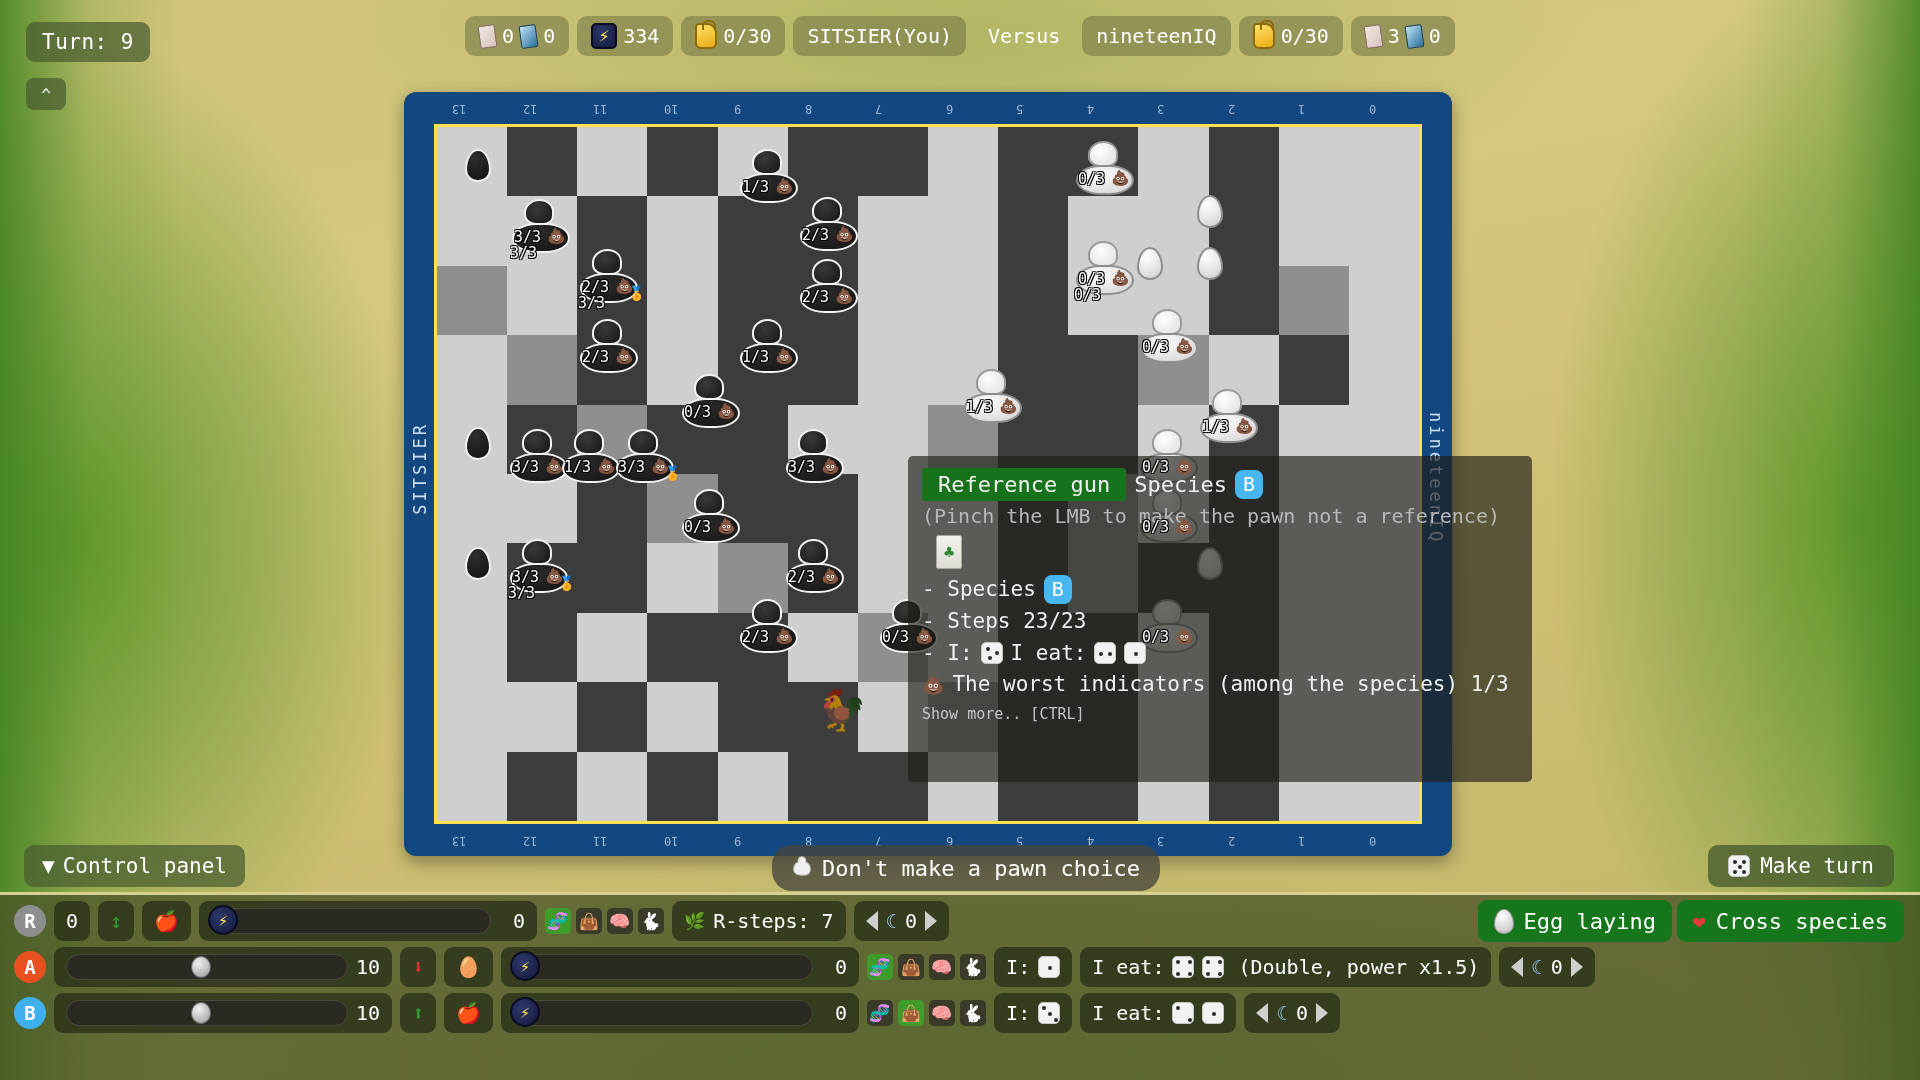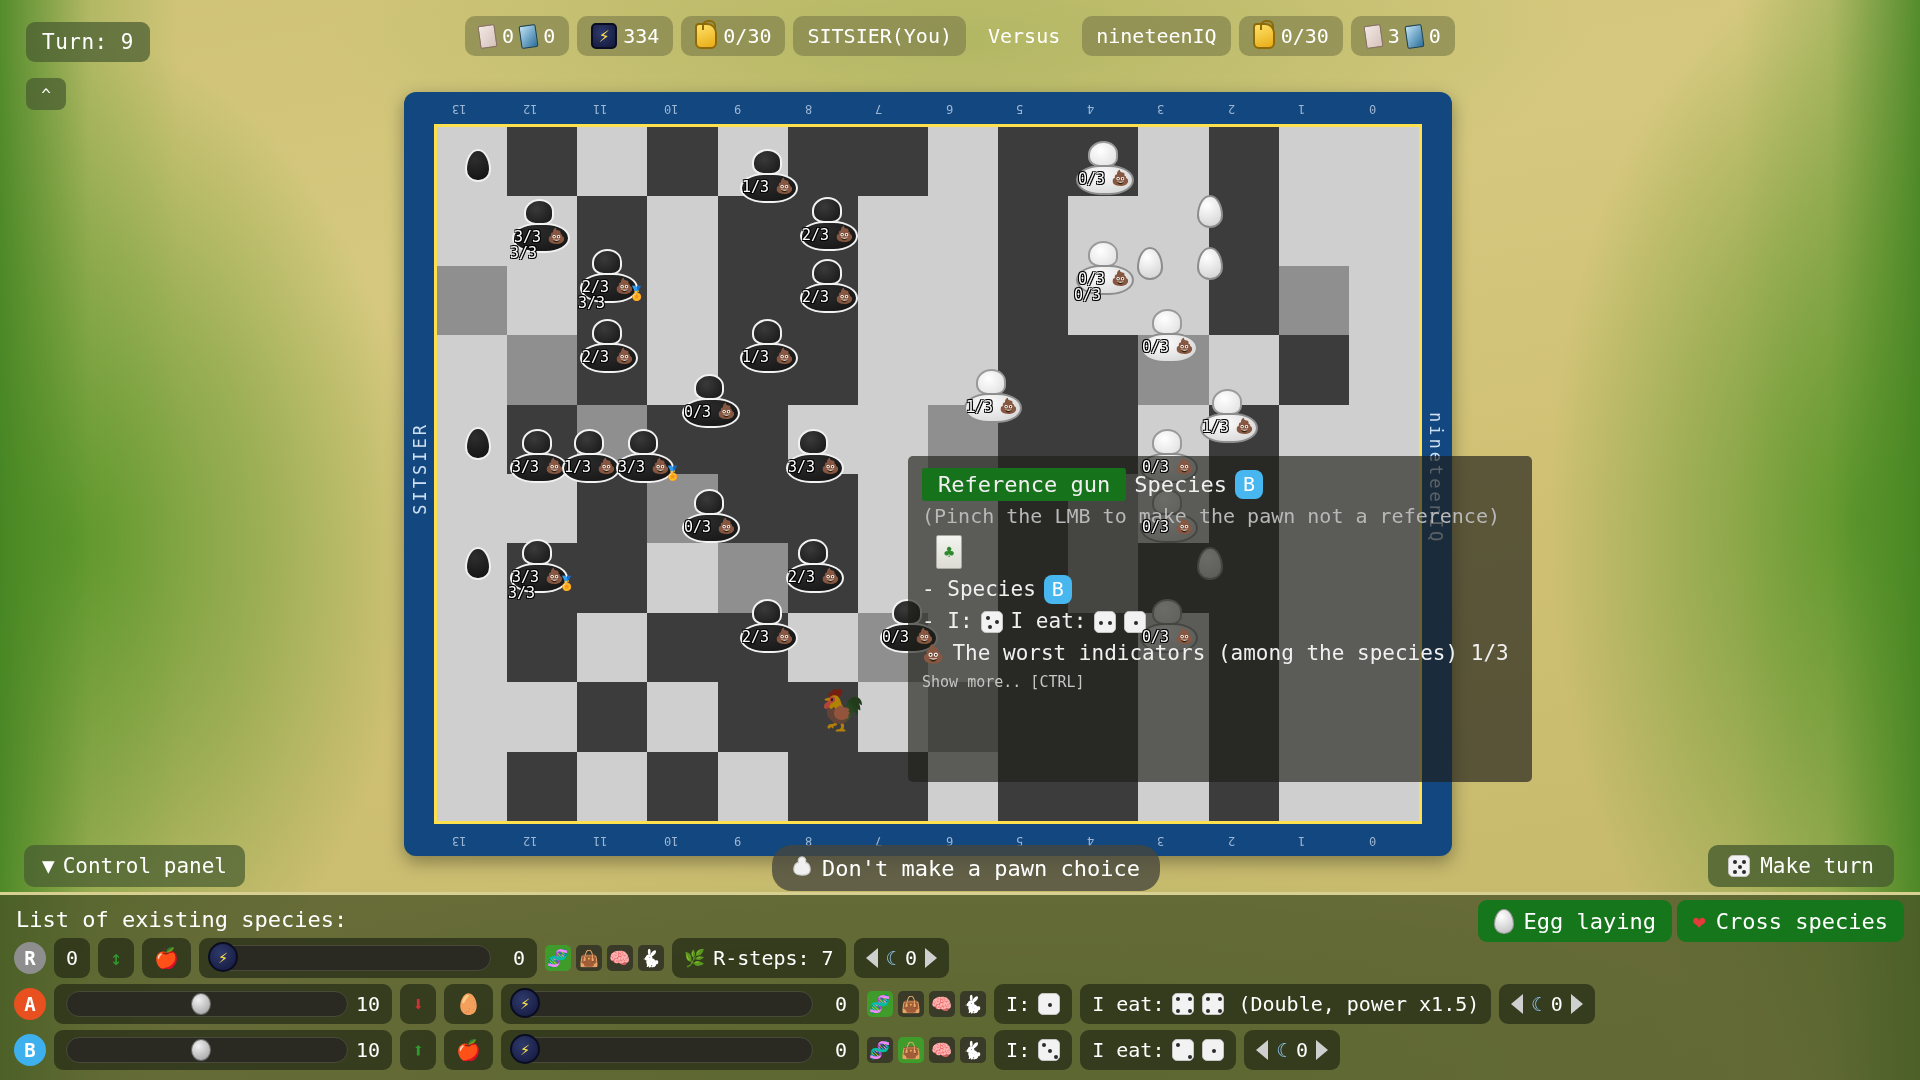--- a/index.html
+++ b/index.html
@@ -772,20 +772,21 @@
     <span class="tt-hl">Reference gun</span>
     <span>Species</span>
     <span class="tt-badge">B</span>
   </div>
   <div class="tt-dim">(Pinch the LMB to make the pawn not a reference)</div>
   <div class="tt-card">♣</div>
   <div class="tt-row">
     <span>- Species</span>
     <span class="tt-badge">B</span>
   </div>
+  <div class="tt-row">- Steps 23/23</div>
   <div class="tt-row">
     <span>- I:</span>
     <span class="ico-die">
         <i style="left:4px;top:4px"></i>
         <i style="left:13px;top:8px"></i>
         <i style="left:6px;top:13px"></i>
       </span>
     <span>I eat:</span>
     <span class="ico-die">
         <i style="left:4px;top:9px"></i>
@@ -821,21 +822,20 @@
       <i style="left:4px;top:4px"></i>
       <i style="left:13px;top:4px"></i>
       <i style="left:9px;top:9px"></i>
       <i style="left:4px;top:14px"></i>
       <i style="left:13px;top:14px"></i>
     </span>
   <span>Make turn</span>
 </div>
 
 <div class="species-panel">
-  <div class="sp-title">List of existing species:</div>
   <div id="species-rows">
       <div class="sp-row">
         <div class="sp-letter sl-R" style="background: rgb(142, 142, 142);">R</div>
         <div class="chip">
           <span>0</span>
         </div>
         <div class="chip">
           <span style="color: rgb(47, 154, 47); font-size: 20px;">↕</span>
         </div>
         <div class="chip">

